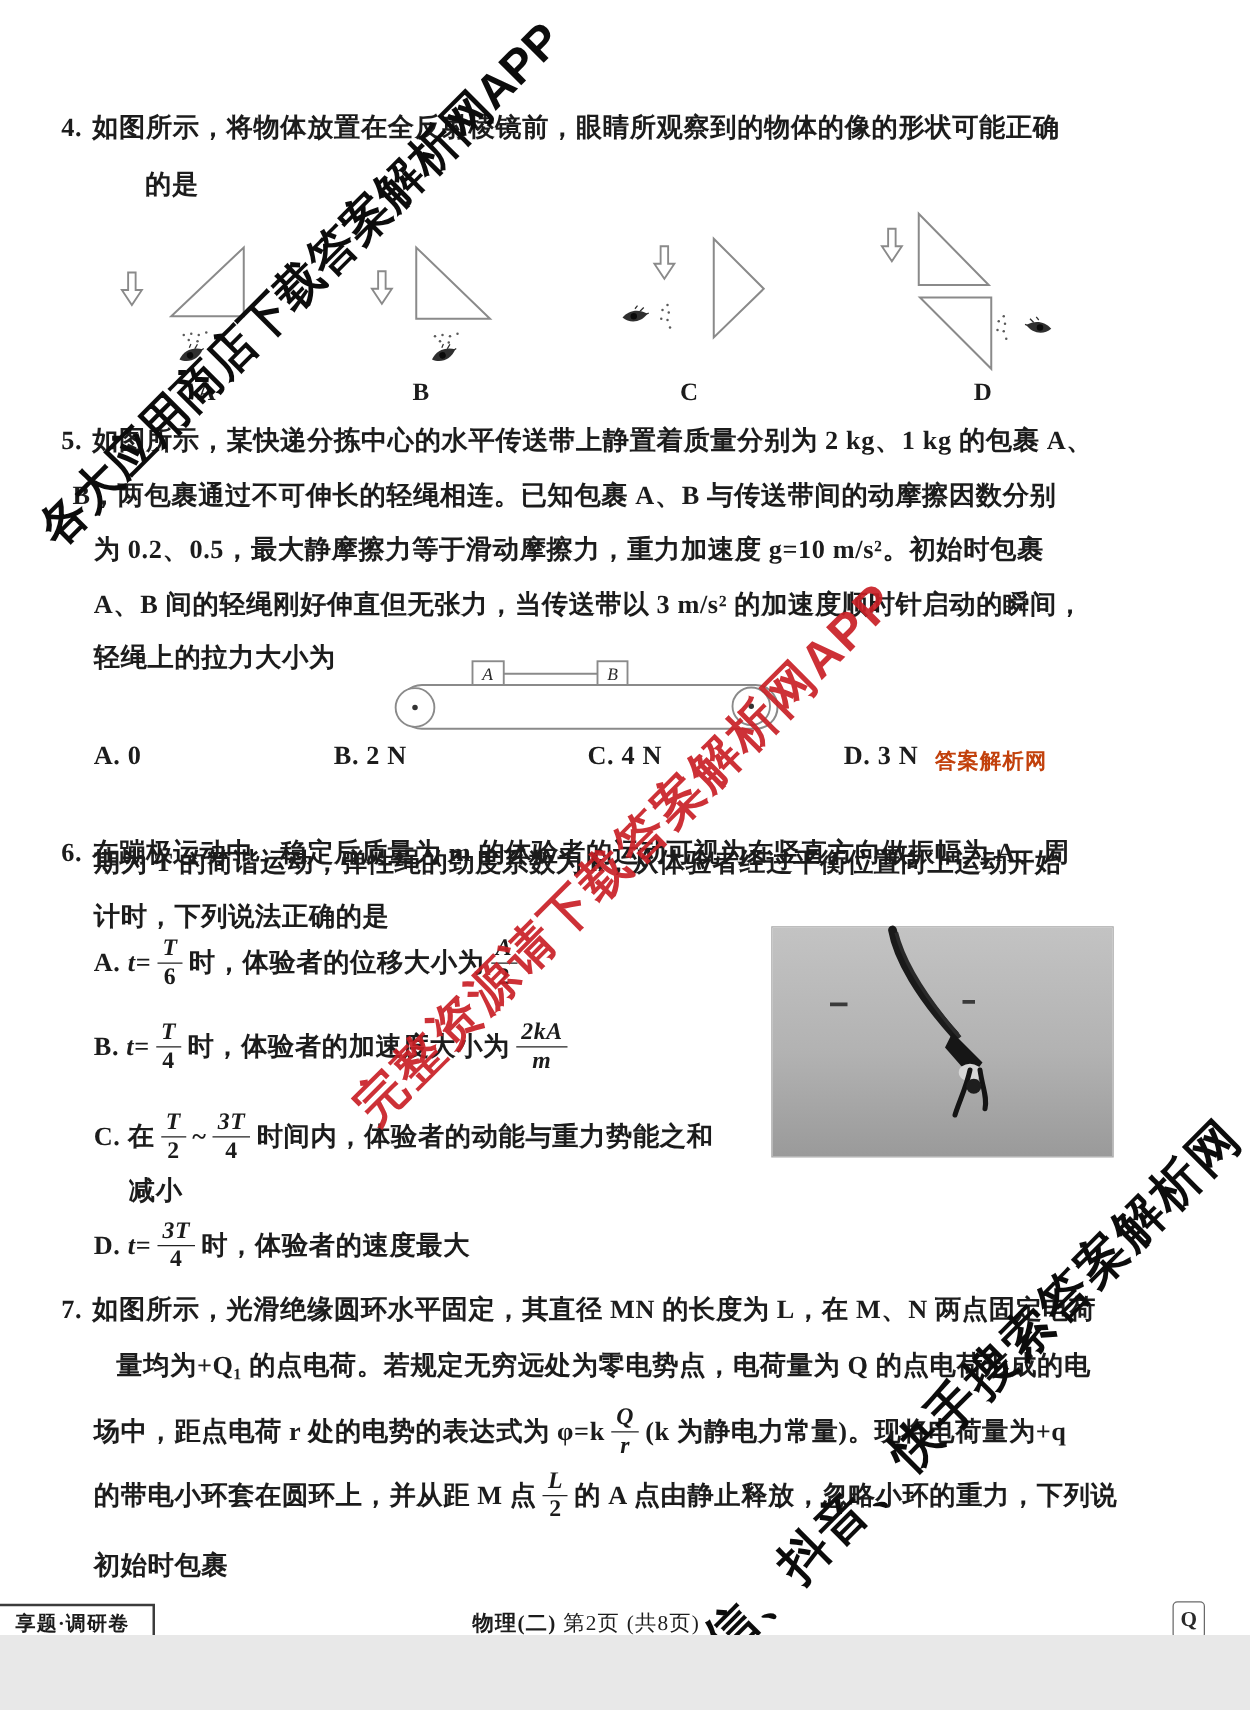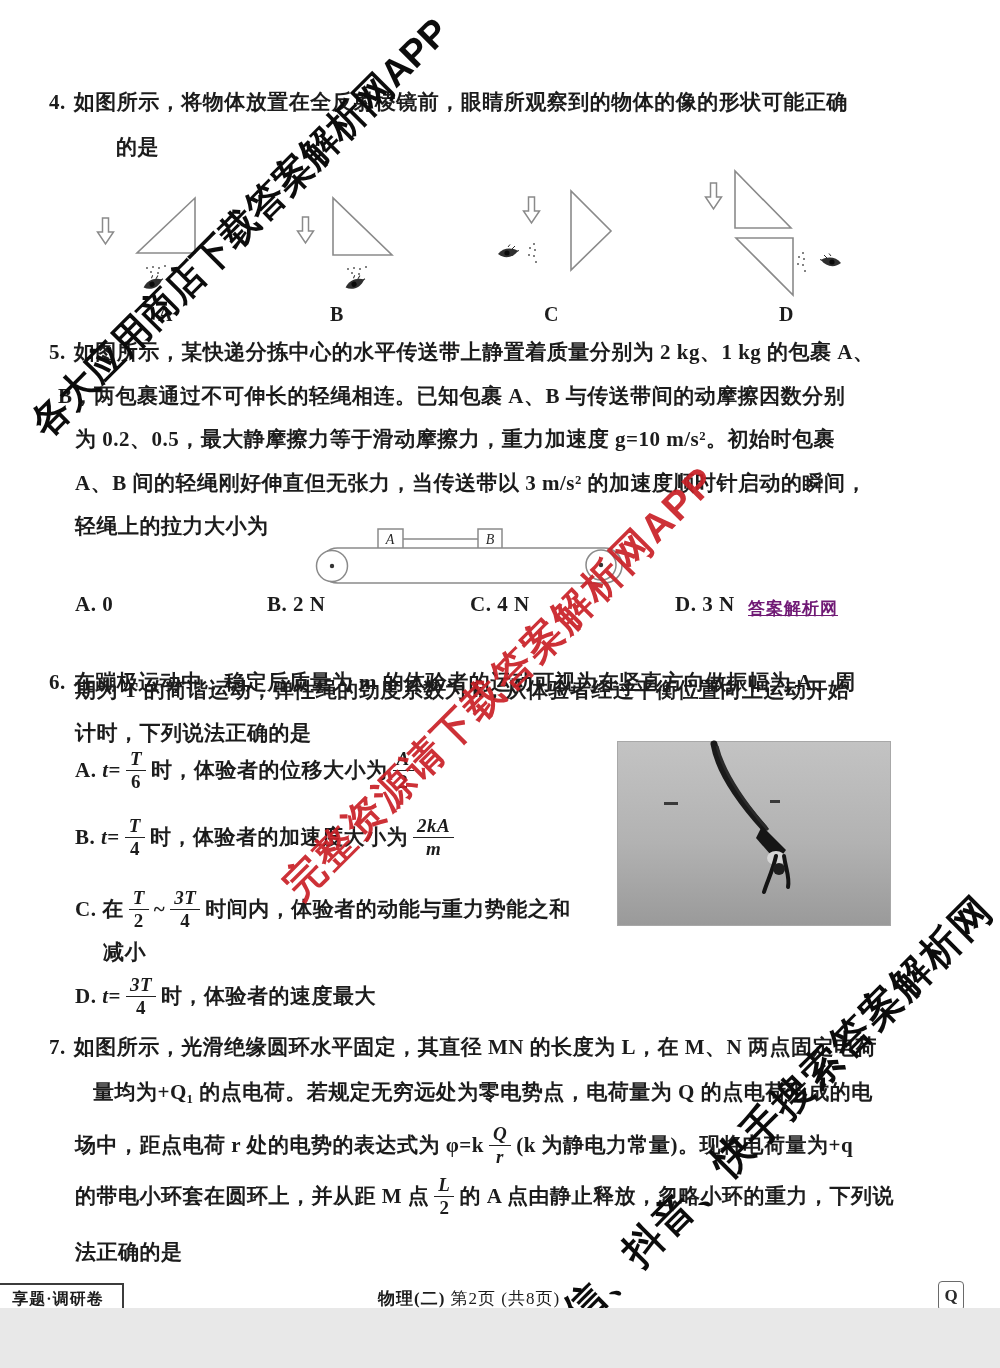--- a/index.html
+++ b/index.html
@@ -9,22 +9,22 @@
   .qnum{display:inline-block;margin-right:8px;}
   .opt{position:absolute;font-size:21px;font-weight:600;white-space:nowrap;display:flex;align-items:center;letter-spacing:.5px;}
   .frac{display:inline-flex;flex-direction:column;align-items:center;vertical-align:middle;
         margin:0 5px;line-height:1.05;font-size:19px;font-weight:600;}
   .frac .n{padding:0 4px 1px;border-bottom:1.6px solid #222;}
   .frac .d{padding-top:1px;}
   .mi{font-style:italic;font-family:"Liberation Serif",serif;}
   .wm{position:absolute;transform:rotate(-45deg);white-space:nowrap;text-align:center;
       font-family:"Liberation Sans","DejaVu Sans",sans-serif;font-weight:700;pointer-events:none;z-index:30;}
   .wm-black{color:#0c0c0c;}
-  .wm-inline{position:absolute;font-size:17px;color:#701a75;letter-spacing:1px;
-      font-family:"Liberation Sans","DejaVu Sans",sans-serif;font-weight:600;text-decoration:underline;}
+  .wm-inline{position:absolute;font-size:17px;color:#c2410c;letter-spacing:1px;
+      font-family:"Liberation Sans","DejaVu Sans",sans-serif;font-weight:600;}
   .figlabel{position:absolute;font-size:20px;font-weight:600;font-family:"Liberation Serif",serif;}
   .photo{position:absolute;left:618px;top:742px;width:272px;height:183px;outline:1px solid #a8a8a8;}
   .footer-box{position:absolute;left:-8px;top:1283px;width:128px;height:28px;border:2px solid #3c3c3c;
       display:flex;align-items:center;justify-content:center;font-size:16px;font-weight:700;letter-spacing:1px;}
   .footer-center{position:absolute;left:378px;top:1287px;font-size:17px;letter-spacing:1px;}
   .footer-center .b{font-weight:700;}
   .qlogo{position:absolute;left:938px;top:1281px;width:24px;height:28px;border:1.5px solid #6a6a6a;
       border-radius:4px;display:flex;align-items:center;justify-content:center;
       font-size:17px;font-weight:600;color:#2a2a2a;}
   svg{position:absolute;overflow:visible;}
@@ -191,21 +191,21 @@
       <span>(k 为静电力常量)。现将电荷量为+q</span>
   </div>
   <div class="opt" style="left:75px;top:1170px;height:52px;">
     <span>的带电小环套在圆环上，并从距 M 点</span>
       <span class="frac">
         <span class="n mi">L</span>
         <span class="d">2</span>
       </span>
       <span>的 A 点由静止释放，忽略小环的重力，下列说</span>
   </div>
-  <div class="line" style="left:75px;top:1238px;">法正确的是</div>
+  <div class="line" style="left:75px;top:1238px;">初始时包裹</div>
 
   <div class="footer-box">享题·调研卷</div>
   <div class="footer-center">
     <span class="b">物理(二)</span><span> 第2页 (共8页)</span>
   </div>
   <div class="qlogo">Q</div>
 
   <div class="wm wm-black" style="left:-110px;top:202px;width:700px;font-size:38px;">各大应用商店下载答案解析网APP</div>
   <div class="wm" style="left:150px;top:655px;width:700px;font-size:40px;letter-spacing:2px;color:rgba(201,32,38,0.92);">完整资源请下载答案解析网APP</div>
   <div class="wm wm-black" style="left:413px;top:1098px;width:700px;font-size:40px;letter-spacing:2px;">微信、抖音、快手搜索答案解析网</div>

